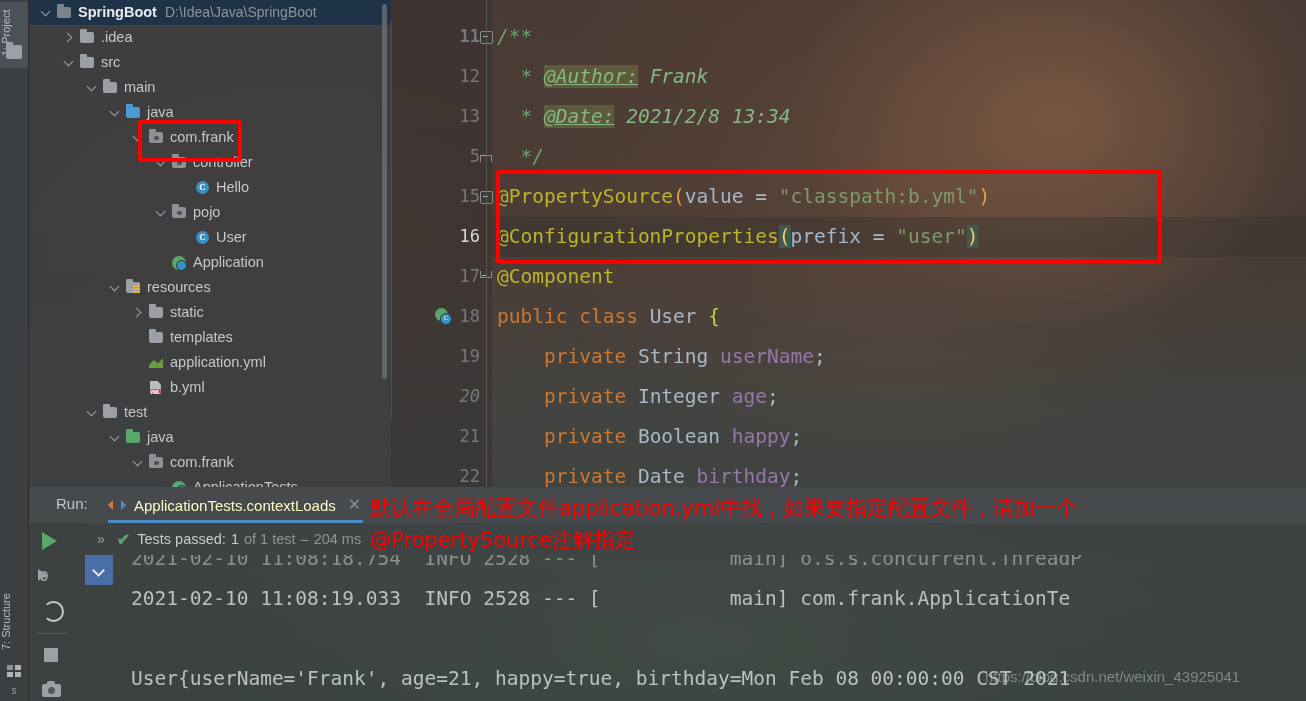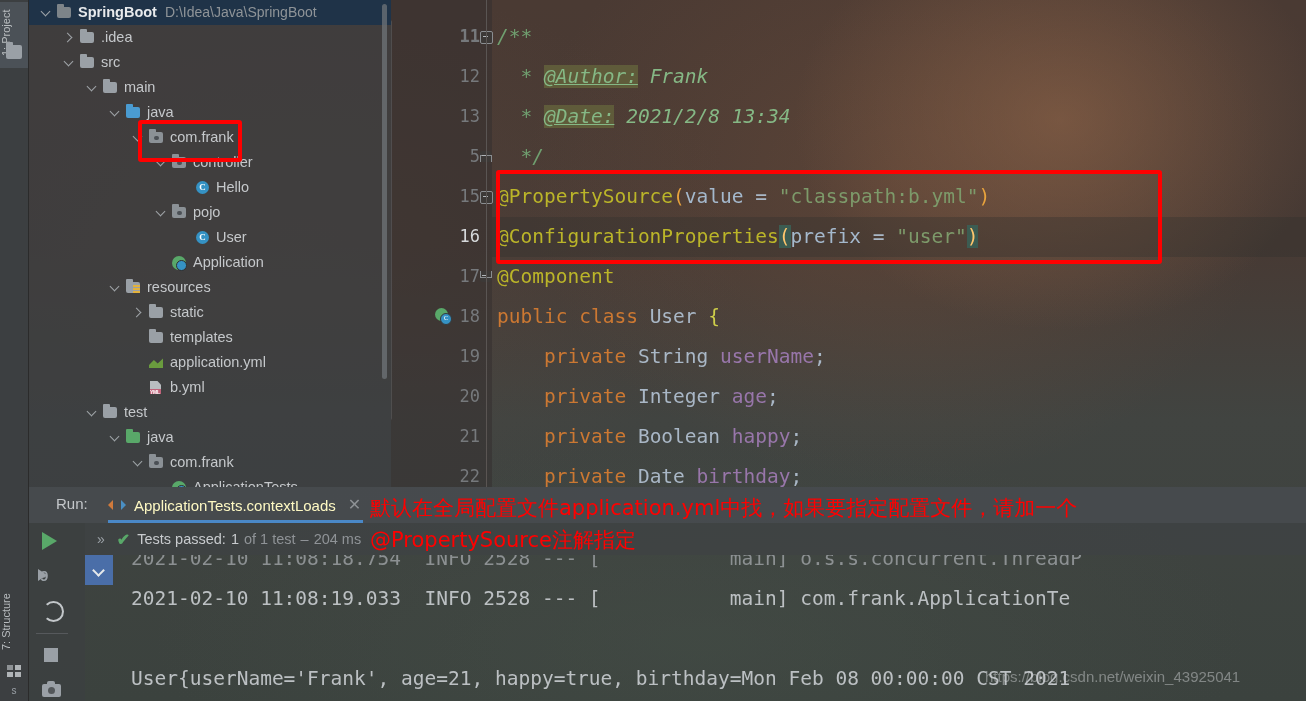--- a/index.html
+++ b/index.html
@@ -555,21 +555,21 @@
       <div class="fold-marker" style="top: 191px;"></div>
       <div class="gutter-line cur" style="top: 226px;">16</div>
       <div class="gutter-line" style="top: 266px;">17</div>
       <div class="fold-marker endb" style="top: 271px;"></div>
       <div class="gutter-line" style="top: 306px;">18</div>
       <div class="gutter-run-ico" style="top: 308px;">
         <span class="g1"></span>
         <span class="g2">C</span>
       </div>
       <div class="gutter-line" style="top: 346px;">19</div>
-      <div class="gutter-line" style="top: 386px;">20</div>
+      <div class="gutter-line" style="top: 386px; font-style: italic;">20</div>
       <div class="gutter-line" style="top: 426px;">21</div>
       <div class="gutter-line" style="top: 466px;">22</div>
     </div>
   <div class="fold-col"></div>
   <div class="code-area" id="code-root">
       <div class="cline" style="top: 17px;"><span class="tok-comment">/**</span></div>
       <div class="cline" style="top: 57px;"><span class="tok-comment">  * </span><span class="tok-doctag">@Author:</span><span class="tok-doctag-plain"> Frank</span></div>
       <div class="cline" style="top: 97px;"><span class="tok-comment">  * </span><span class="tok-doctag">@Date:</span><span class="tok-doctag-plain"> 2021/2/8 13:34</span></div>
       <div class="cline" style="top: 137px;"><span class="tok-comment">  */</span></div>
       <div class="cline" style="top: 177px;"><span class="tok-ann">@PropertySource</span><span class="tok-paren">(</span><span class="tok-param">value</span><span class="tok-plain"> = </span><span class="tok-str">"classpath:b.yml"</span><span class="tok-paren">)</span></div>

